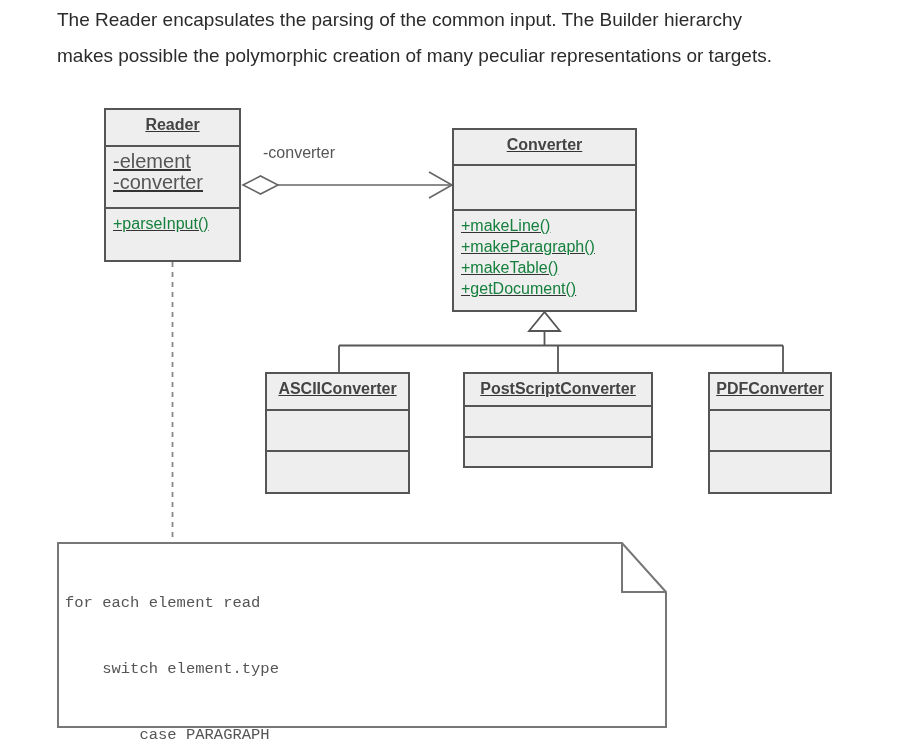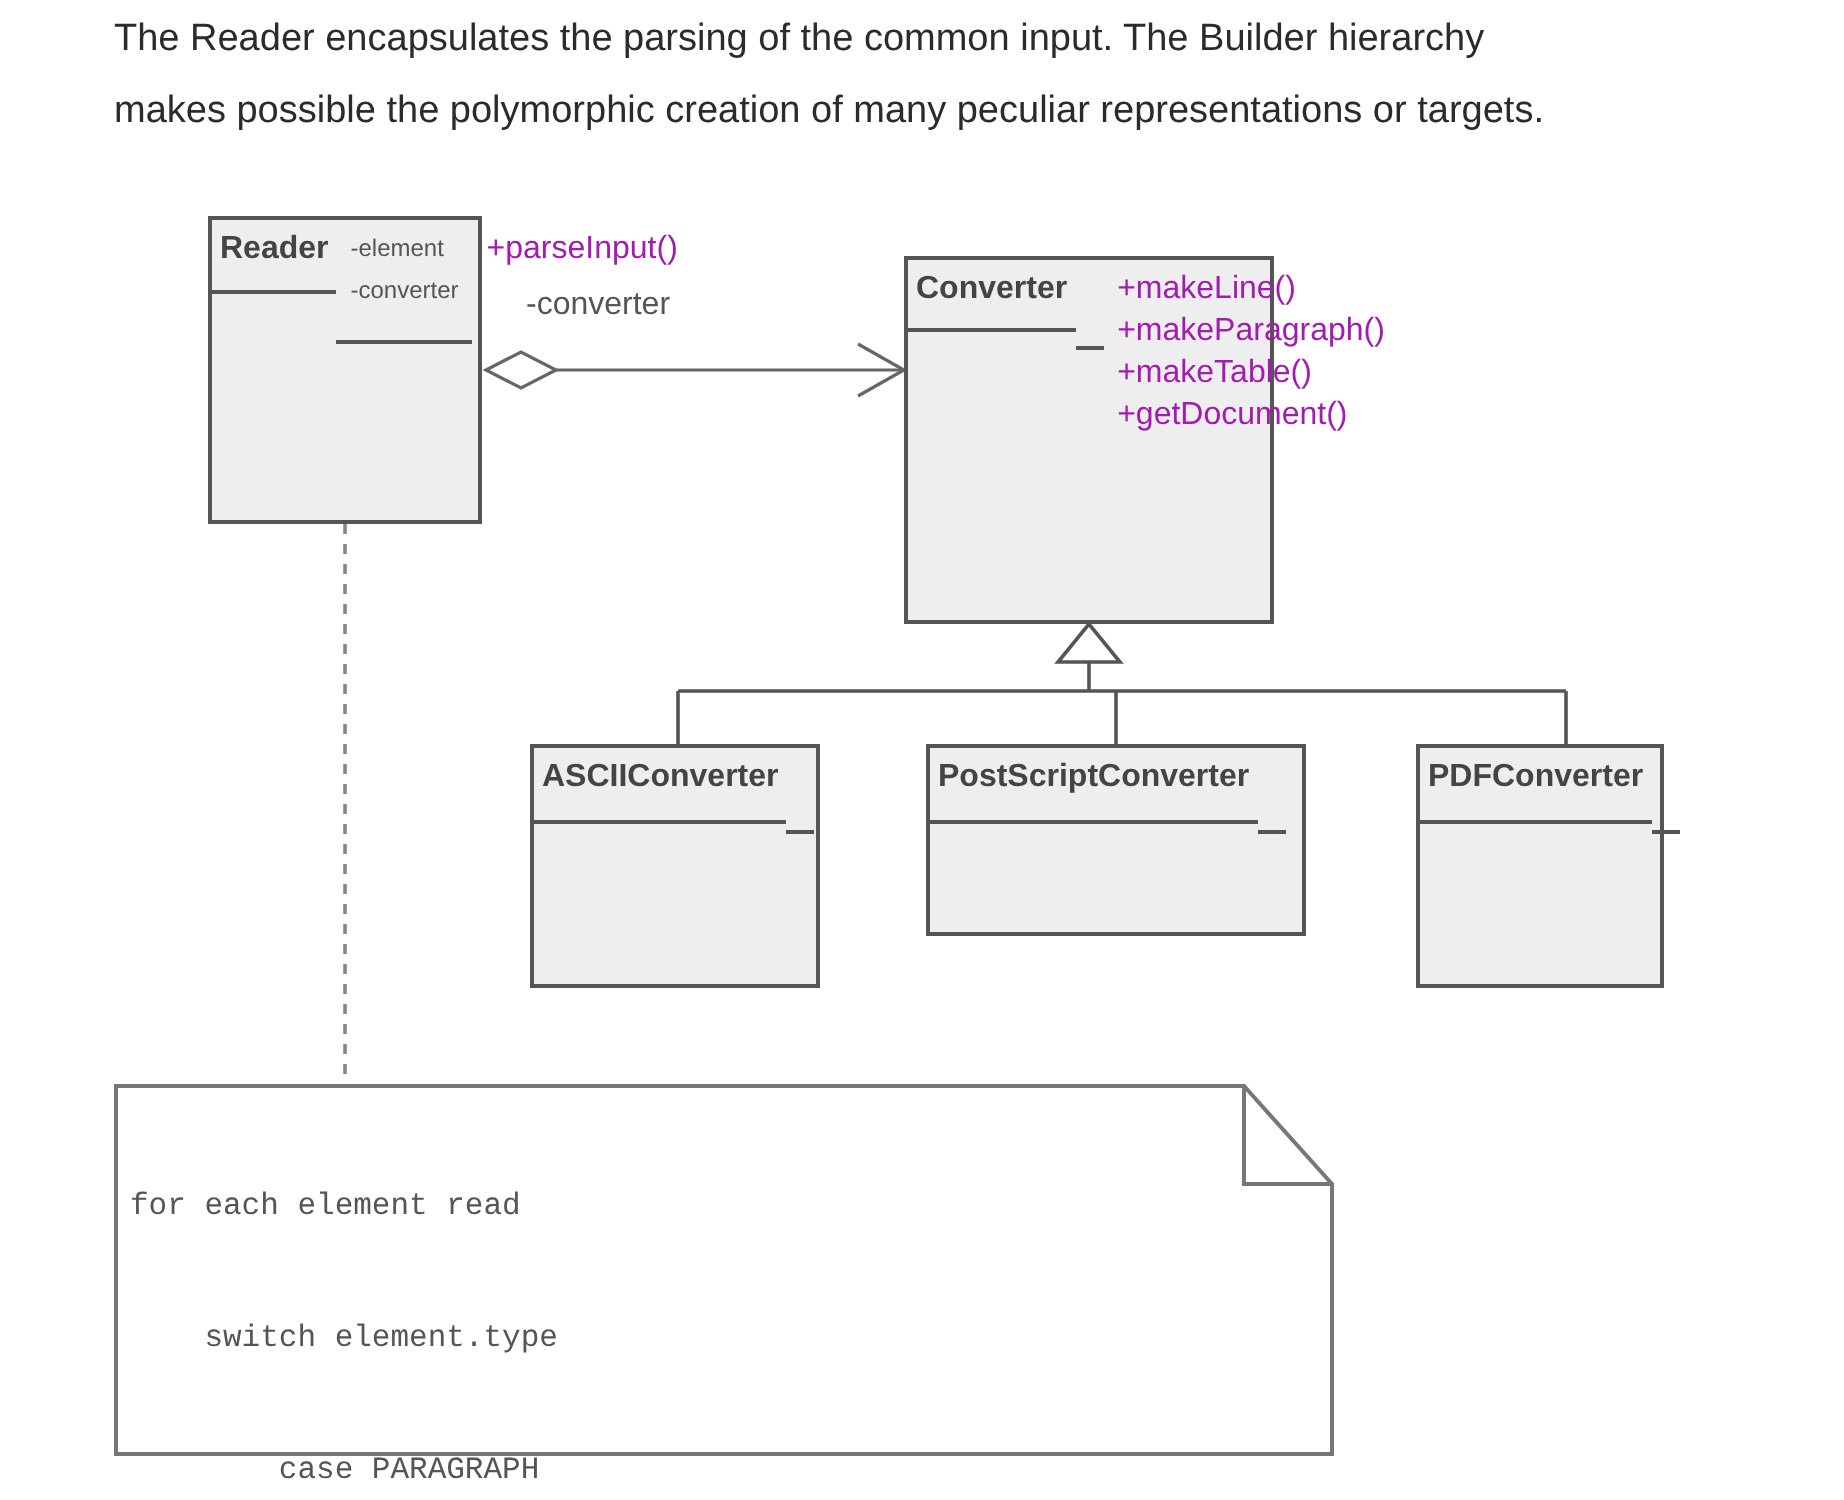--- a/index.html
+++ b/index.html
@@ -45,45 +45,46 @@
     pointer-events: none;
   }
 
   
   .uml-class {
     position: absolute;
     background: #eeeeee;
     border: 2px solid #555555;
     box-sizing: border-box;
     display: flex;
-    flex-direction: row;
+    flex-direction: column;
+    text-decoration: underline;
   }
   .uml-name {
     text-align: center;
     font-weight: bold;
     font-size: 16px;
     color: #444444;
     padding: 6px 4px 7px 4px;
     border-bottom: 2px solid #555555;
     box-sizing: border-box;
     white-space: nowrap;
   }
   .uml-attrs {
     border-bottom: 2px solid #555555;
     box-sizing: border-box;
     padding: 4px 7px 5px 7px;
-    font-size: 12px;
+    font-size: 20px;
     color: #555555;
     line-height: 21px;
   }
   .uml-ops {
     box-sizing: border-box;
     padding: 4px 7px 5px 7px;
     font-size: 16px;
-    color: #a21caf;
+    color: #15803d;
     line-height: 21px;
   }
   .uml-attrs div, .uml-ops div { white-space: nowrap; }
 
   
   #class-reader        { left: 104px; top: 108px;  width: 137px; height: 154px; }
   #class-reader .uml-name  { height: 37px; }
   #class-reader .uml-attrs { height: 62px; }
   #class-reader .uml-ops   { height: 51px; }
 

